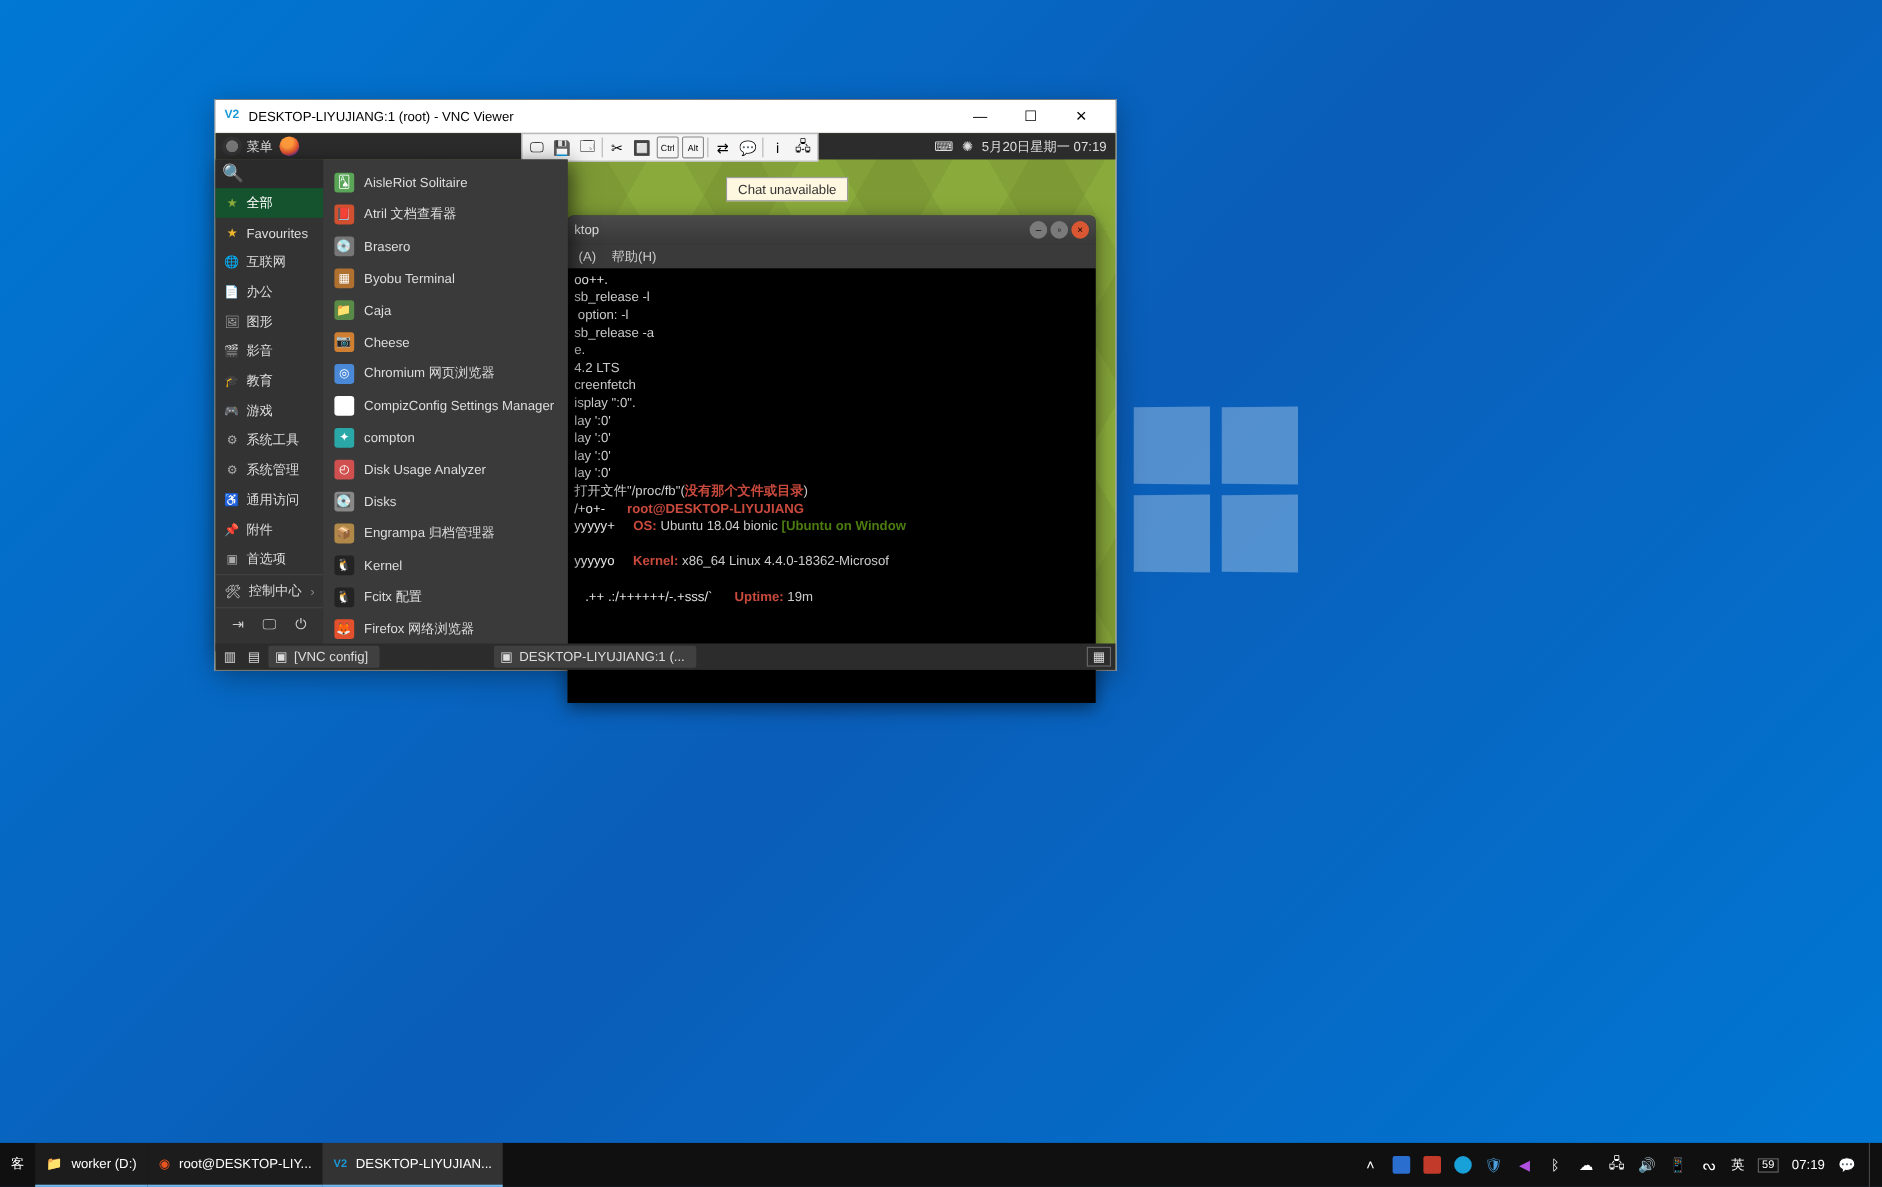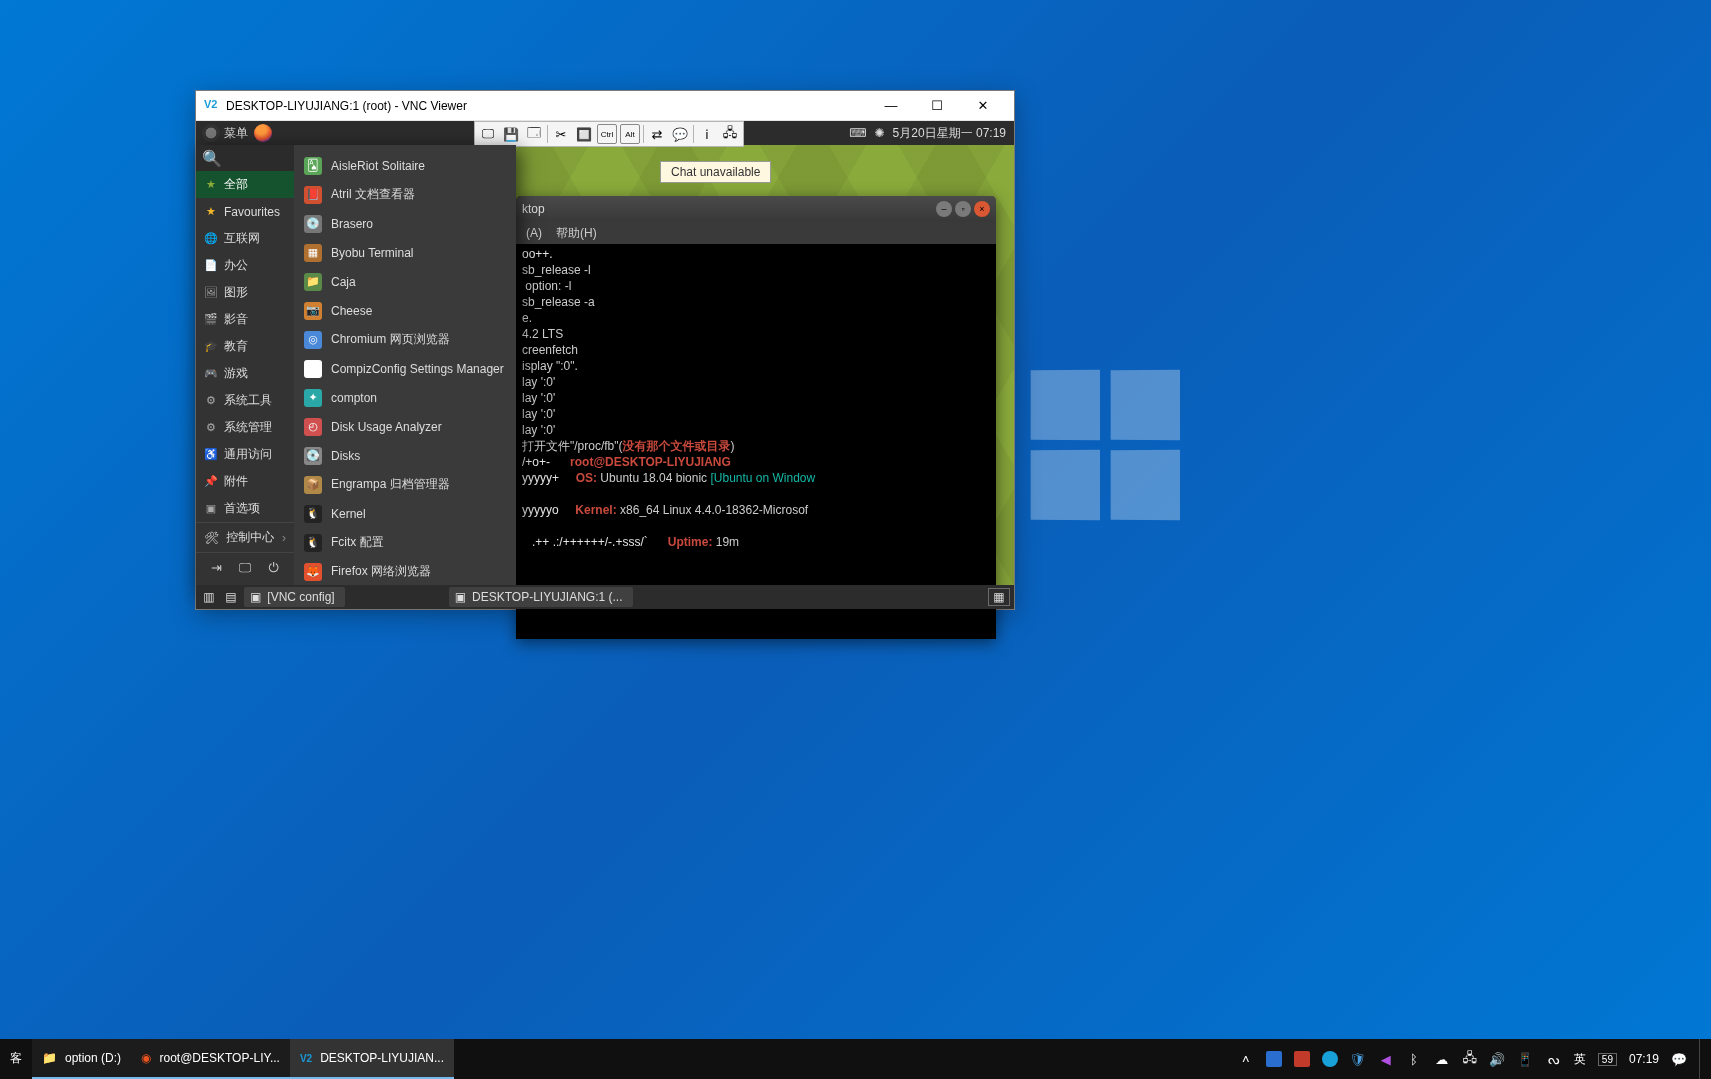--- a/index.html
+++ b/index.html
@@ -42,21 +42,21 @@
 .term-tb-title { flex: 1; color: #ddd; font-size: 12px; }
 .term-tb-btns { display: flex; gap: 3px; }
 .term-tb-btn { width: 16px; height: 16px; border-radius: 50%; display: flex; align-items: center; justify-content: center; font-size: 9px; cursor: pointer; }
 .term-min { background: #7a7a7a; }
 .term-max { background: #7a7a7a; }
 .term-close { background: #d95732; }
 .term-menu { height: 22px; background: #3a3a3a; display: flex; align-items: center; gap: 14px; padding: 0 10px; font-size: 12px; color: #ccc; }
 .term-body { background: #000; color: #ccc; font-family: "Consolas", monospace; font-size: 12px; padding: 2px 6px 6px 6px; line-height: 16px; white-space: pre; overflow: hidden; height: 395px;}
 .term-yel { color: #e5e5e5; }
 .term-red { color: #c94a3d; font-weight: bold; }
-.term-orange { color: #14b8a6; font-weight: normal; }
+.term-orange { color: #4d7c0f; font-weight: bold; }
 
 
 .app-menu { position: absolute; left: 0; top: 24px; display: flex; background: #3a3a3a; box-shadow: 4px 4px 18px rgba(0,0,0,0.6); }
 .app-menu-left { width: 98px; background: #333; display: flex; flex-direction: column; }
 .search-row { height: 26px; background: #2b2b2b; display: flex; align-items: center; padding: 0 6px; }
 .search-row input { flex: 1; background: transparent; border: none; outline: none; color: #ddd; font-size: 12px; }
 .cat-item { height: 27px; display: flex; align-items: center; gap: 6px; padding: 0 8px; font-size: 12px; color: #ddd; cursor: pointer; }
 .cat-item.active { background: #14532d; color: #fff; }
 .cat-item .ico { width: 14px; height: 14px; display: flex; align-items: center; justify-content: center; font-size: 11px; }
 .cat-extra { height: 30px; display: flex; align-items: center; gap: 7px; padding: 0 8px; font-size: 12px; color: #ddd; border-top: 1px solid #444; }
@@ -301,21 +301,21 @@
     </div>
   </div>
 </div>
 
 <div class="win-taskbar">
   <div class="win-tb-item">
     <span>客</span>
   </div>
   <div class="win-tb-item running">
     <span>📁</span>
-    <span>option (D:)</span>
+    <span>worker (D:)</span>
   </div>
   <div class="win-tb-item running">
     <span style="color:#e95420;">◉</span>
     <span>root@DESKTOP-LIY...</span>
   </div>
   <div class="win-tb-item running" style="background:rgba(255,255,255,0.15);">
     <span style="font-size:10px;font-weight:bold;color:#1b9ad7;">V2</span>
     <span>DESKTOP-LIYUJIAN...</span>
   </div>
   <div class="win-tb-right">

